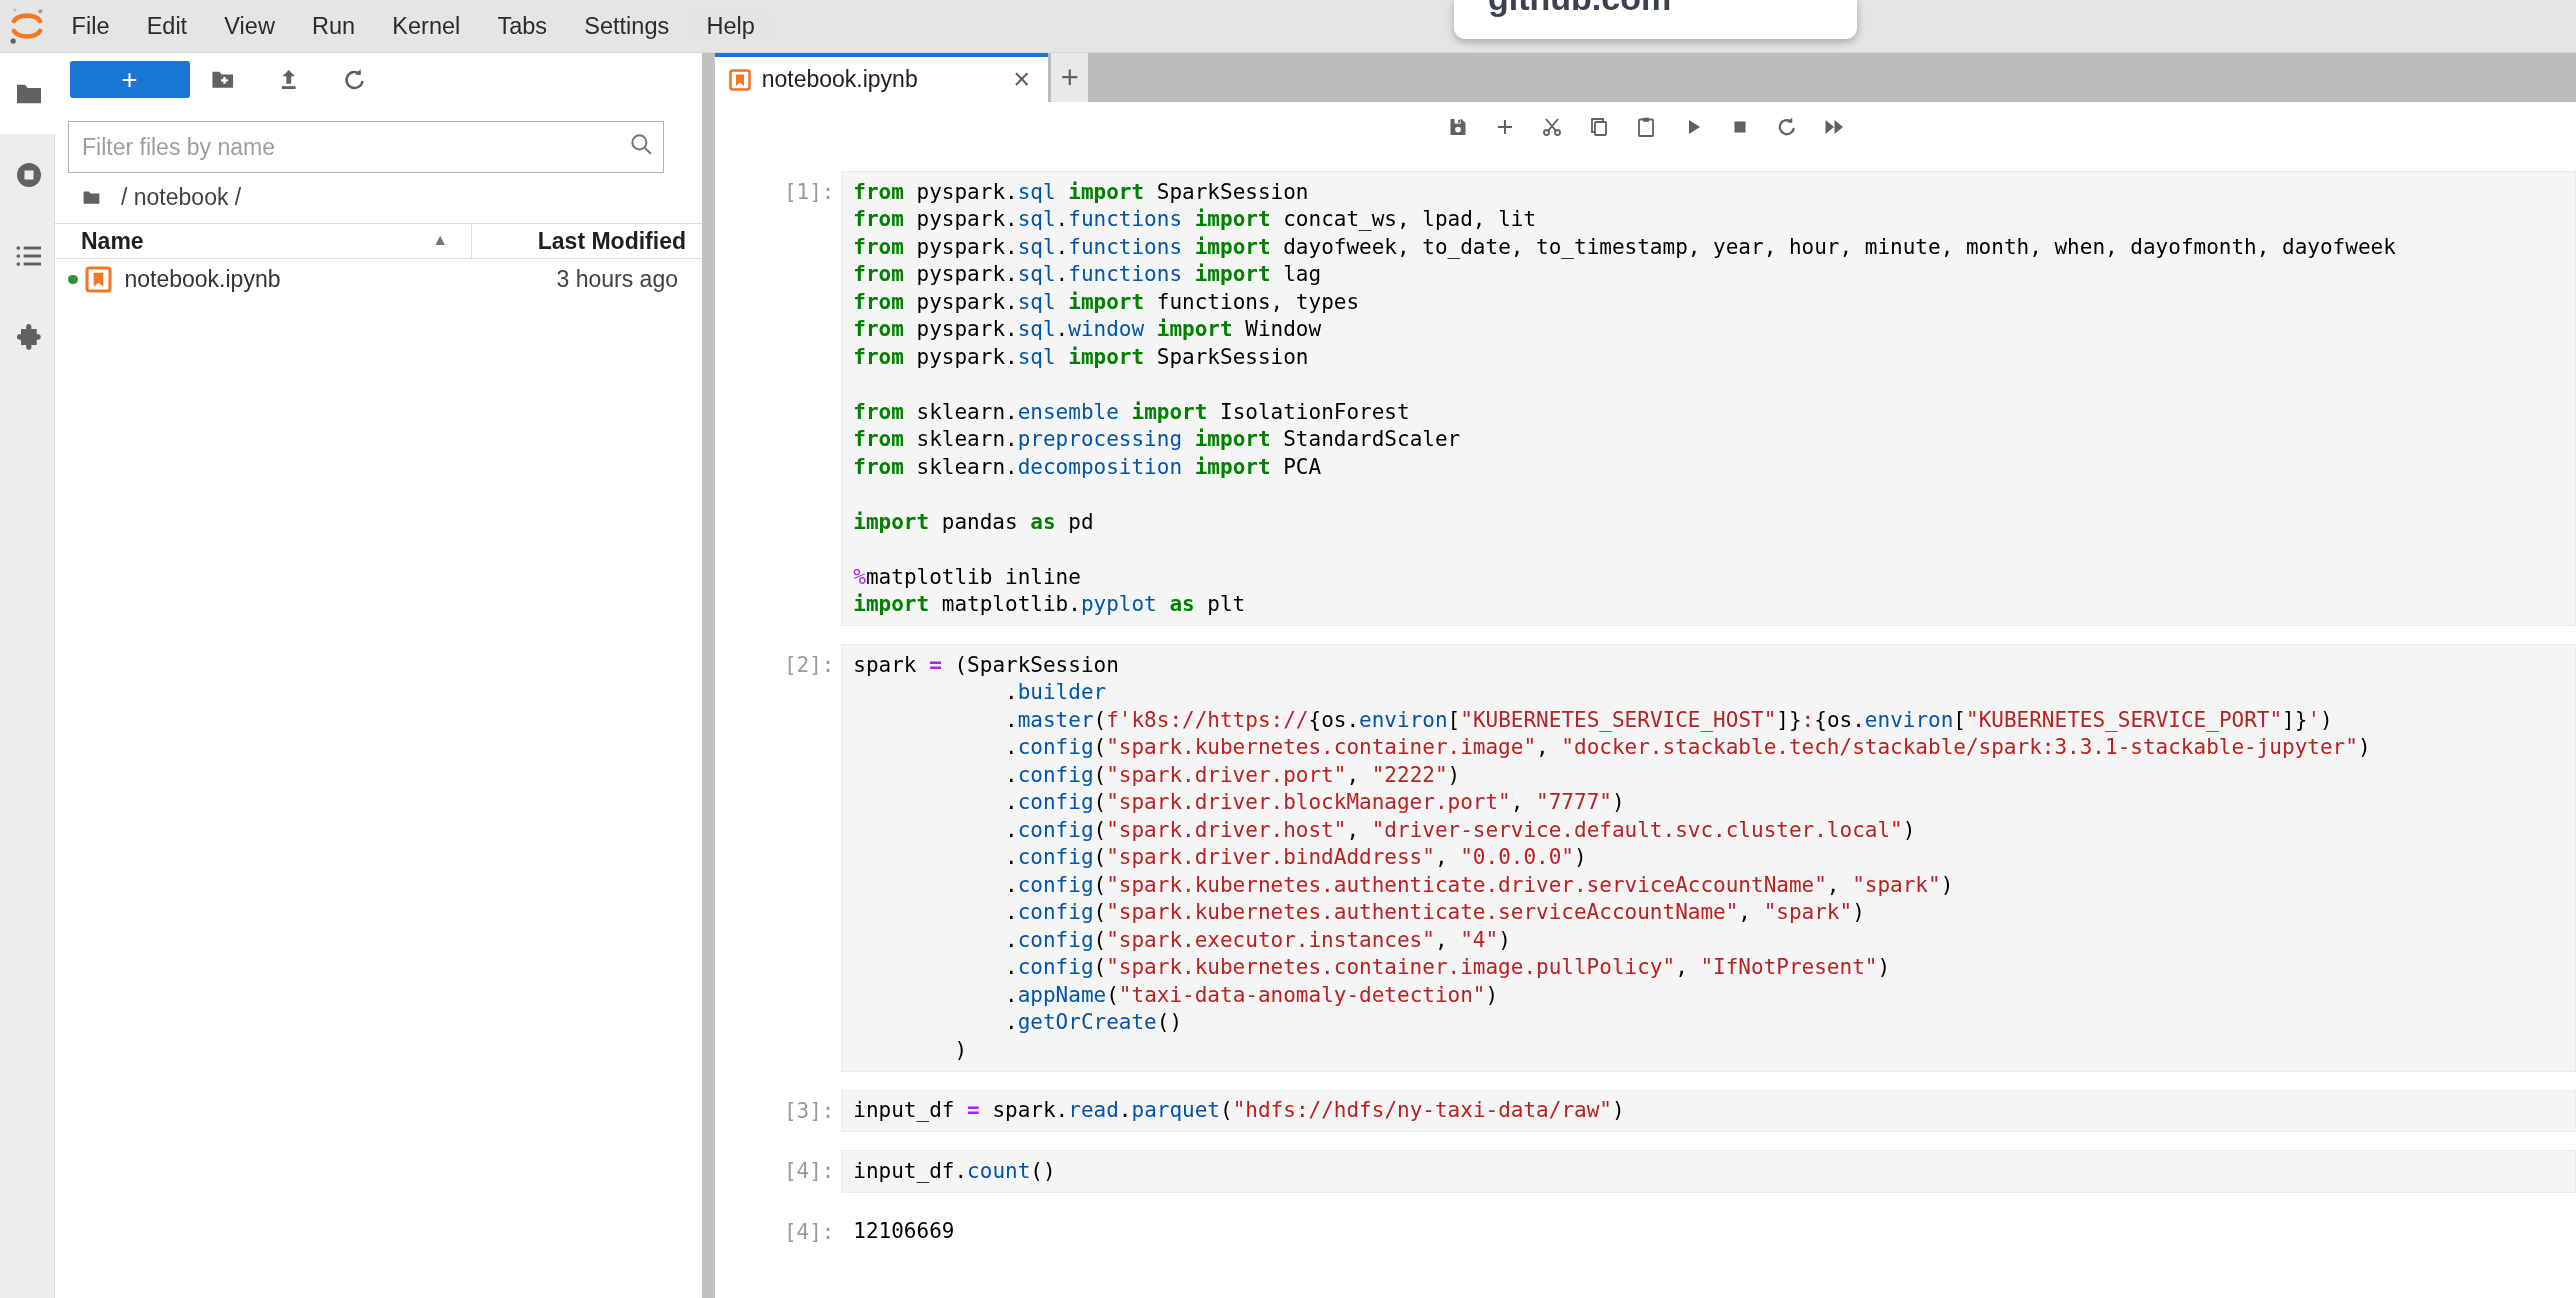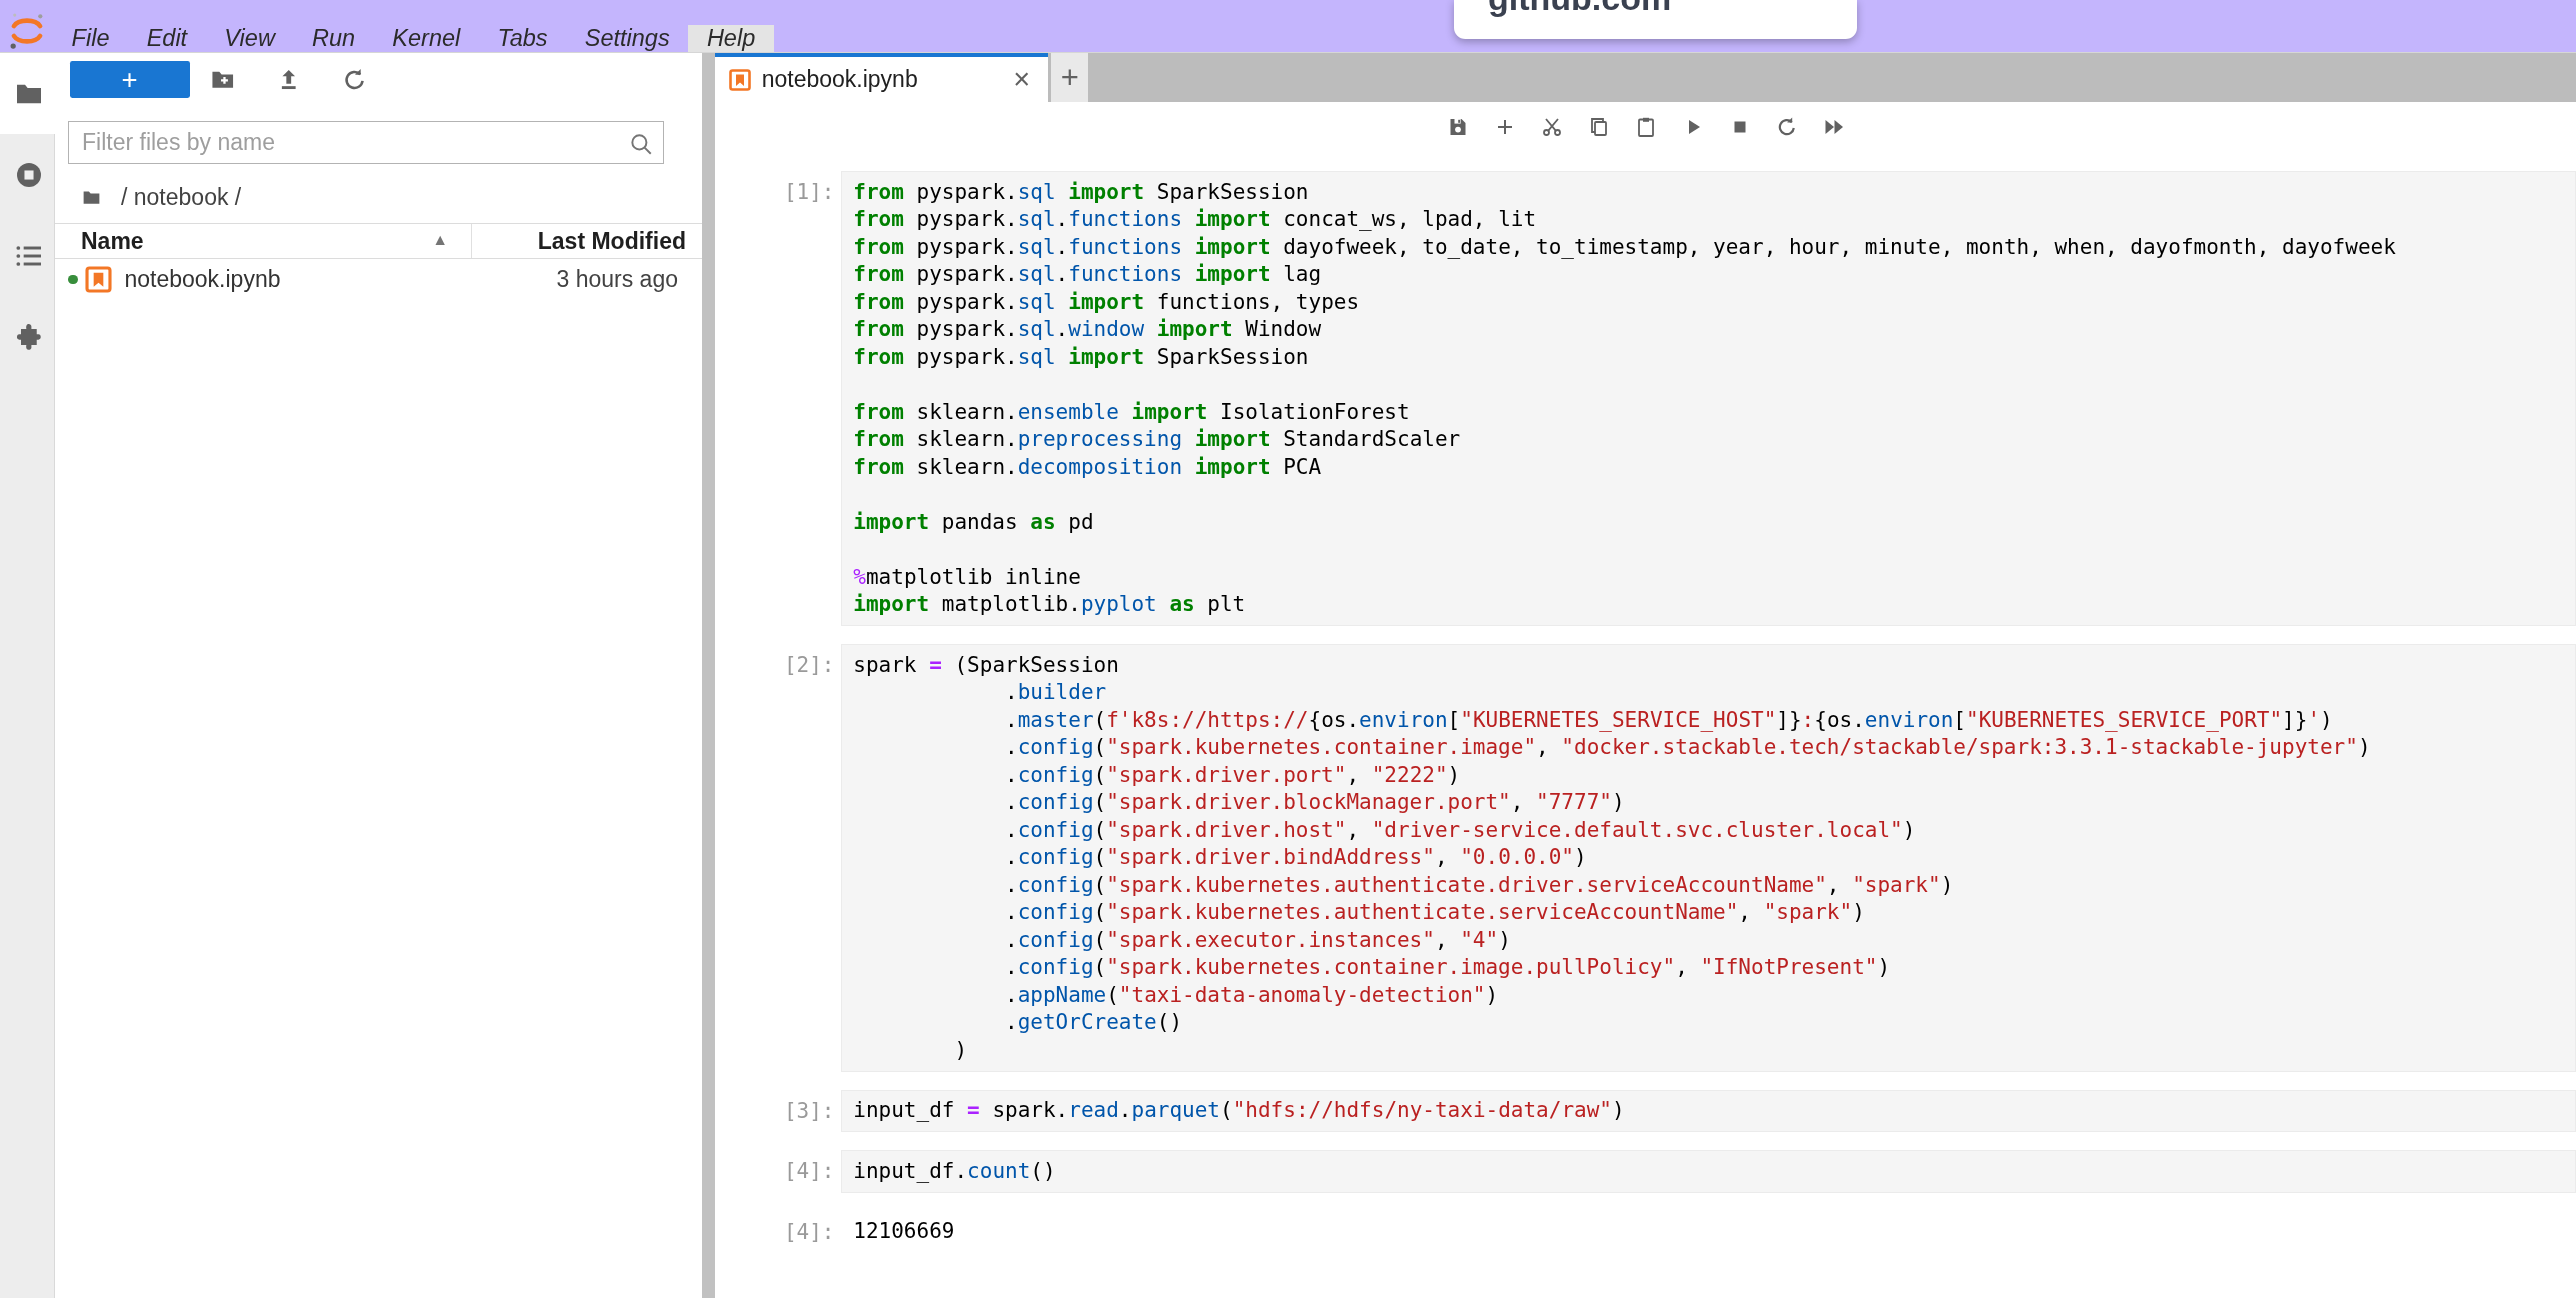--- a/index.html
+++ b/index.html
@@ -6,22 +6,22 @@
     --accent:#1976d2; --orange:#f37726; --kw:#008000; --prop:#0055aa;
     --str:#ba2121; --op:#aa22ff; --run:#388e3c; --icon:#616161;
   }
   *{box-sizing:border-box; margin:0; padding:0;}
   html,body{width:2576px; height:1299px; overflow:hidden; background:#fff;
     font-family:"Liberation Sans", sans-serif;}
   .icon{display:inline-flex; align-items:center; justify-content:center;}
   .icon svg{display:block;}
 
   
-  #menubar{position:absolute; left:0; top:0; width:2576px; height:53px; background:#c4b5fd;
-    border-bottom:1.6px solid #d6d6d6; display:flex; align-items:flex-end; z-index:10;font-style:italic;}
+  #menubar{position:absolute; left:0; top:0; width:2576px; height:53px; background:#e5e5e5;
+    border-bottom:1.6px solid #d6d6d6; display:flex; align-items:center; z-index:10;}
   #logo{width:53px; display:flex; align-items:center; justify-content:center;}
   .menu-item{display:flex; align-items:center; padding:0 18.6px; font-size:23.5px; color:#2b2b2b; cursor:default;}
   .menu-item.active{background:#e4e4e4;}
 
   
   #popup{position:absolute; left:1454px; top:0; width:403px; height:39px; background:#fff;
     border-radius:0 0 11.3px 11.3px; box-shadow:0 2.4px 8px rgba(0,0,0,.28); overflow:hidden; z-index:60;}
   #popup span{position:absolute; top:-21px; left:34px; font-size:34px; font-weight:bold; color:#3a4150;}
 
   
@@ -32,21 +32,21 @@
     border-right:1.6px solid #d9d9d9;}
   .act-item{position:relative; width:57px; height:81px; display:flex; align-items:center; justify-content:center;}
   .act-item.active{background:#fff;}
 
   
   #filepanel{position:absolute; left:55px; top:0; width:647px; height:100%; background:#fff;}
   #fb-toolbar{position:absolute; left:0; top:8px; width:100%; height:37px; display:flex; align-items:center; padding-left:14.6px;}
   #new-launcher{width:120px; height:37px; background:var(--accent); border:none; border-radius:2.4px;
     color:#fff; font-size:27.5px; line-height:27.5px; display:flex; align-items:center; justify-content:center;}
   .fb-btn{width:66px; height:37px; background:none; border:none; display:flex; align-items:center; justify-content:center;}
-  #fb-filter{position:absolute; left:13px; top:68px; width:596px; height:43px;}
+  #fb-filter{position:absolute; left:13px; top:68px; width:596px; height:52px;}
   #fb-filter input{width:100%; height:100%; border:1.6px solid #b3b3b3; background:#fff; font-size:23px;
     padding:0 49px 0 13px; font-family:"Liberation Sans",sans-serif; color:#333;}
   #fb-filter input::placeholder{color:#9e9e9e;}
   #fb-filter .icon{position:absolute; right:9.7px; top:9.7px;}
   #breadcrumb{position:absolute; left:26px; top:128px; height:32px; display:flex; align-items:center; gap:19px;text-align:right;}
   #breadcrumb .crumb{font-size:23px; color:#424242;}
   #fb-header{position:absolute; left:0; top:170px; width:100%; height:36px; display:flex;
     border-top:1.6px solid #dcdcdc; border-bottom:1.6px solid #dcdcdc; align-items:center;}
   #col-name{flex:1; font-size:23px; font-weight:bold; color:#1f1f1f; padding-left:26px; position:relative;}
   #sort-caret{position:absolute; right:23px; top:3.2px; font-size:16px; color:#757575;}

